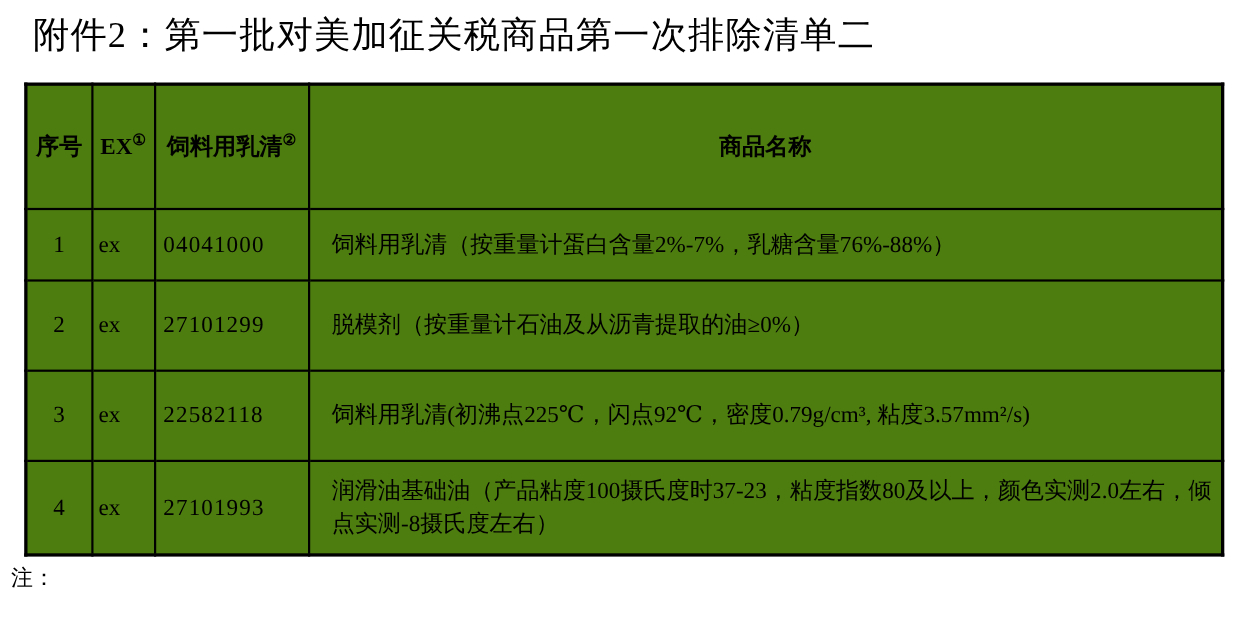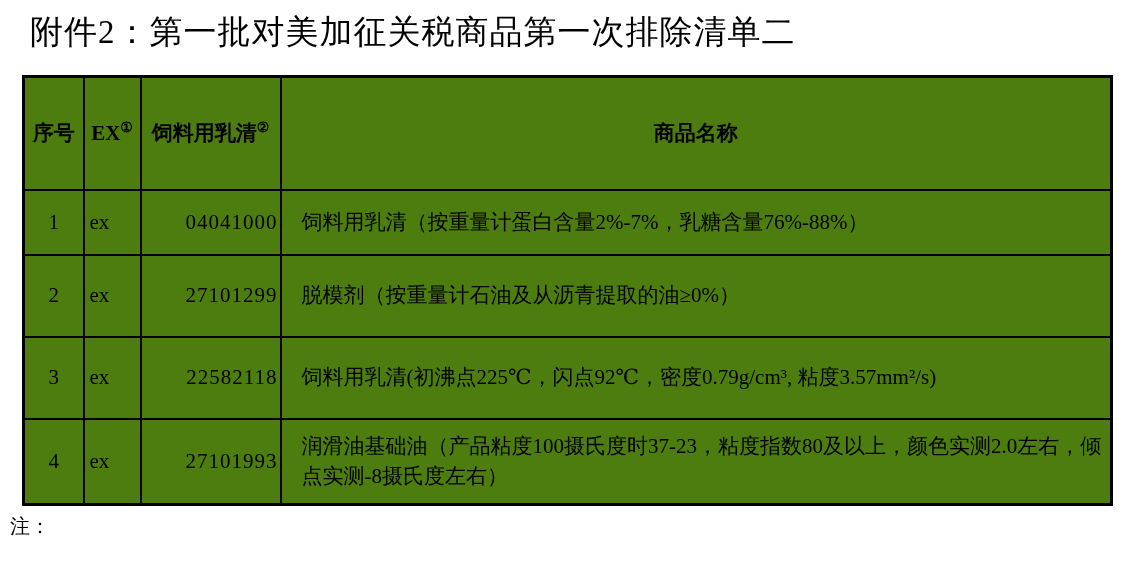--- a/index.html
+++ b/index.html
@@ -58,21 +58,21 @@
     text-align: center;
     padding: 2px;
   }
   sup.circ {
     font-size: 14px;
     vertical-align: super;
     line-height: 0;
   }
   td.no-cell   { text-align: center; padding: 2px; }
   td.ex-cell   { text-align: left; padding: 2px 2px 2px 5px; }
-  td.code-cell { text-align: right; padding: 2px 2px 2px 7px; letter-spacing: 1px; }
+  td.code-cell { text-align: left; padding: 2px 2px 2px 7px; letter-spacing: 1px; }
   td.name-cell { text-align: left; padding: 4px 4px 4px 20px; }
   .notes {
     position: absolute;
     left: 10px;
     top: 513px;
     font-size: 20px;
     line-height: 1.38;
     display: flex;
   }
   .notes .note-prefix { white-space: nowrap; }

